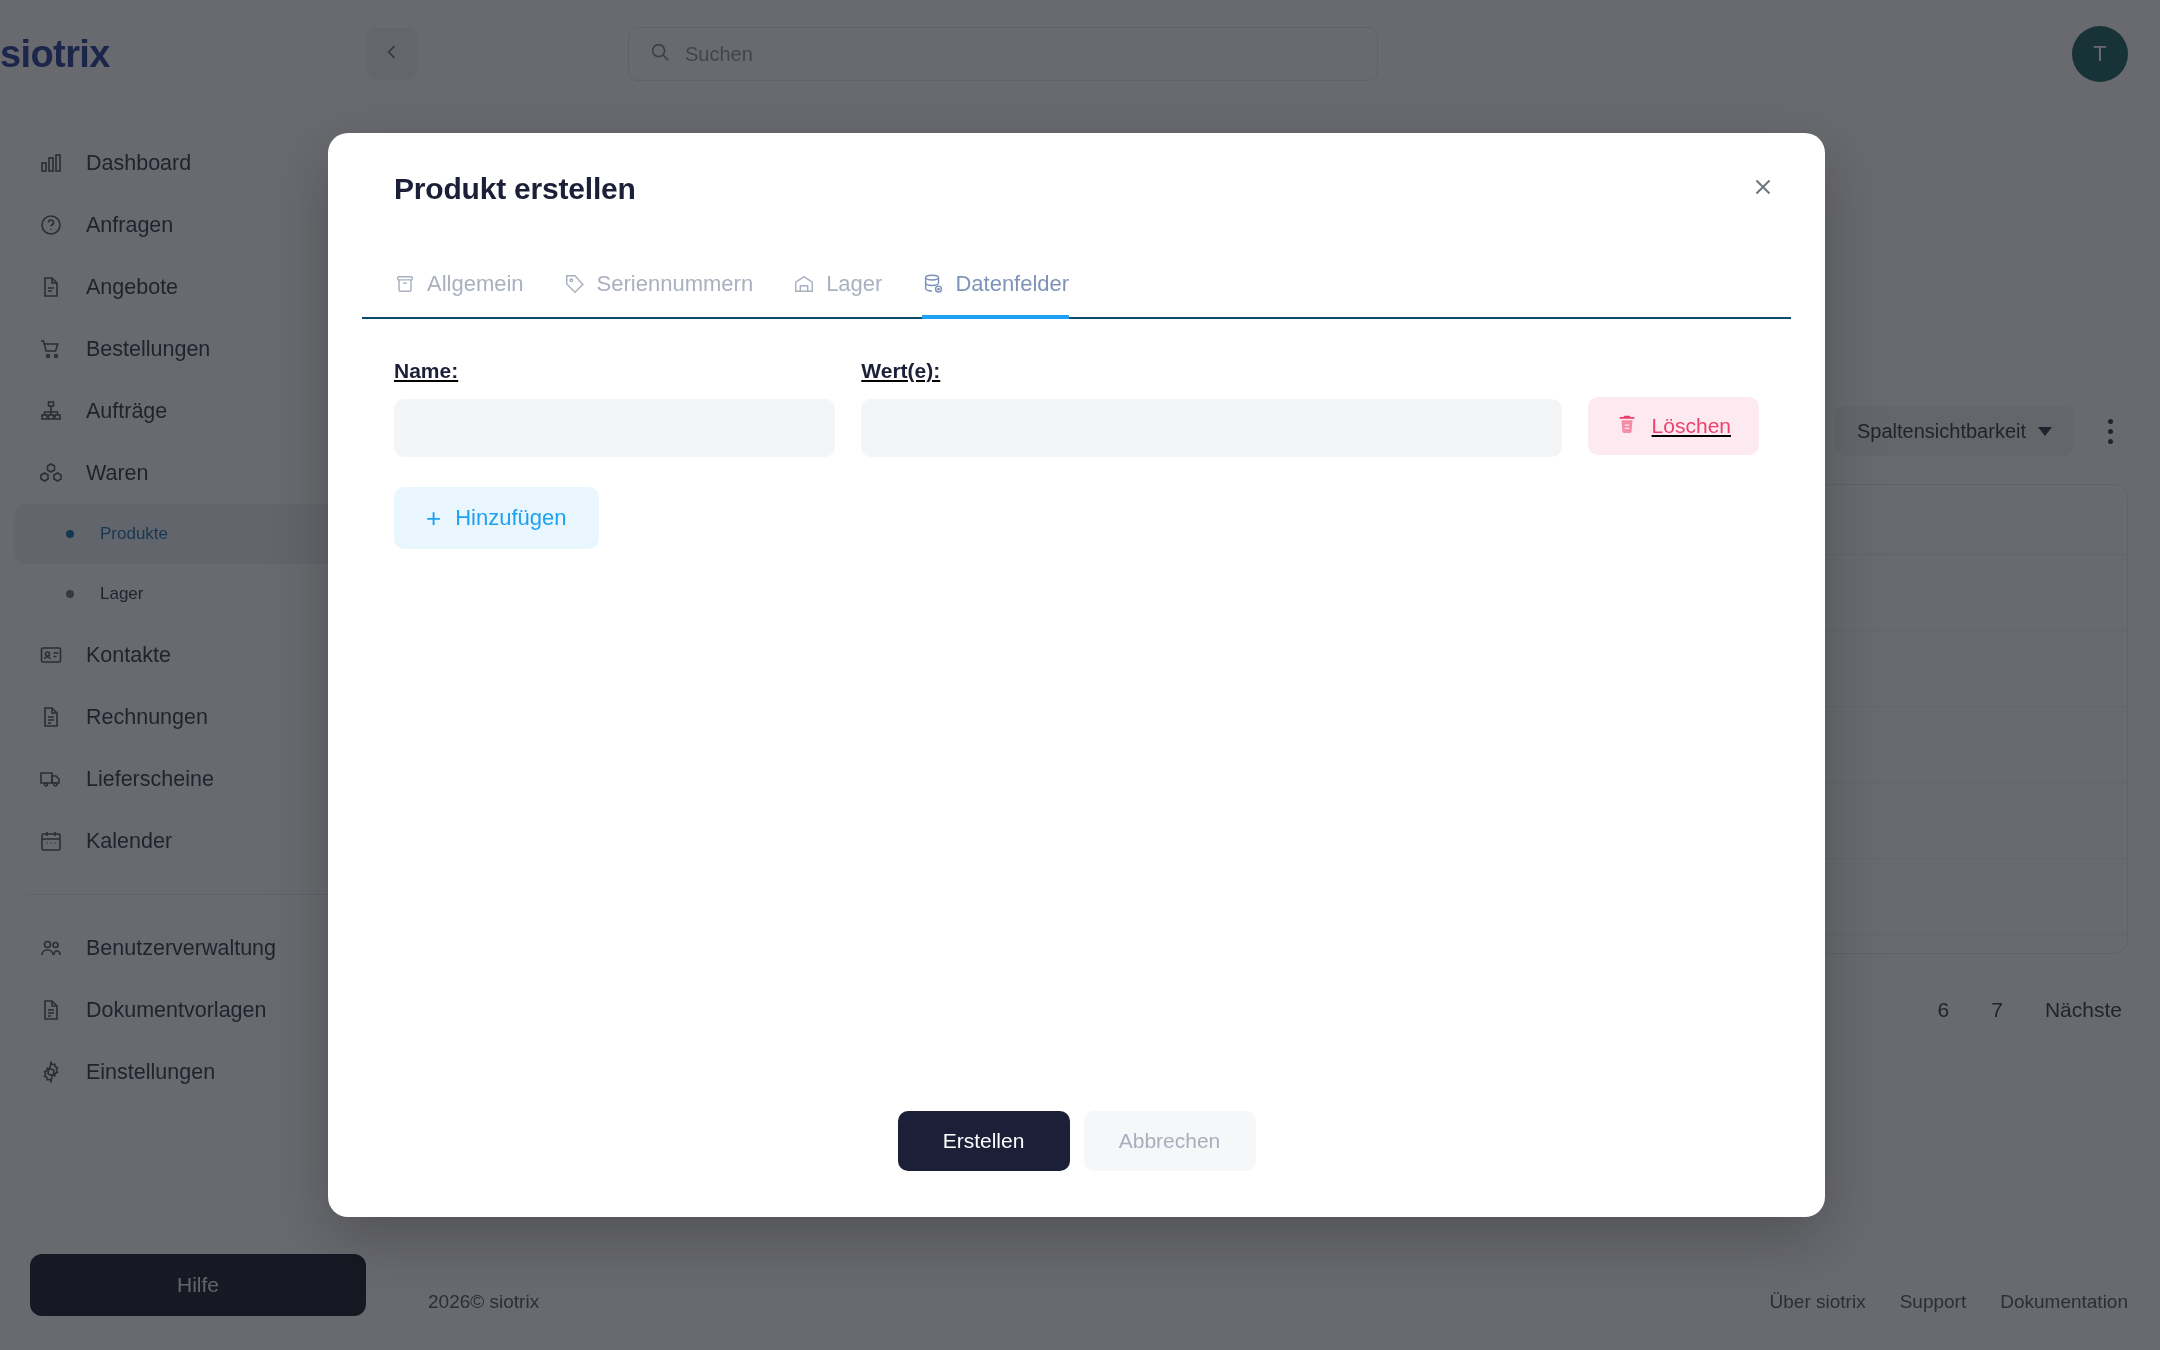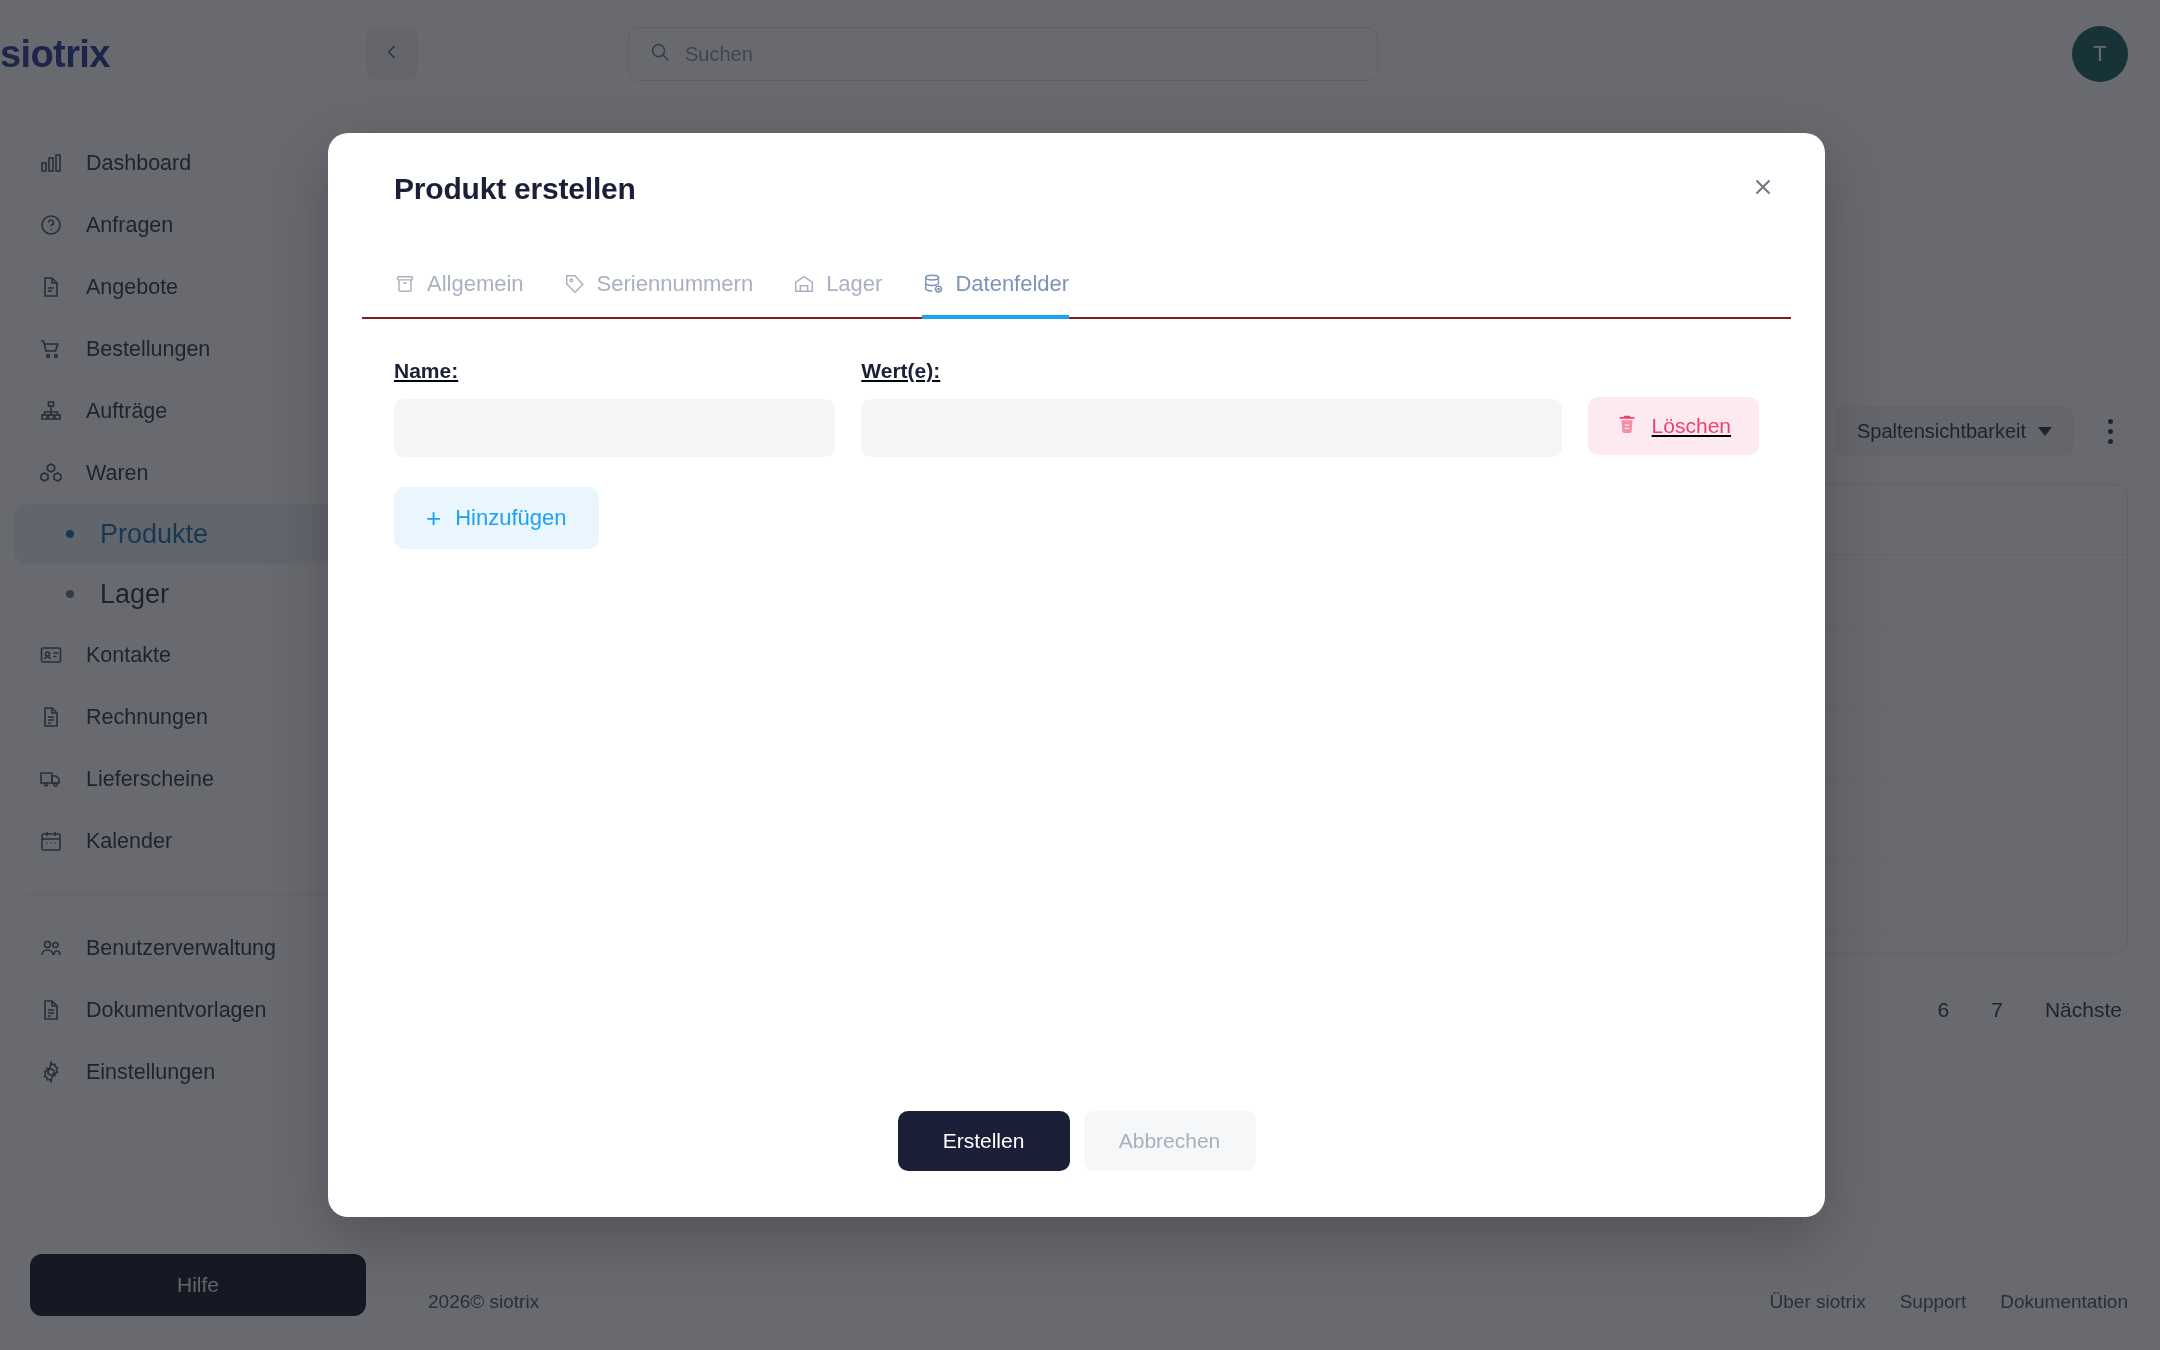--- a/index.html
+++ b/index.html
@@ -67,21 +67,21 @@
     flex: 0 0 26px;
   }
   .nav-item .nav-ico svg { width: 24px; height: 24px; display:block; }
 
   .nav-sub {
     display: flex;
     align-items: center;
     height: 60px;
     padding-left: 52px;
     gap: 26px;
-    font-size: 27px;
+    font-size: 17px;
     color: #2b3040;
     cursor: pointer;
     margin: 0 14px;
     border-radius: 12px;
   }
   .nav-sub .dot {
     width: 8px; height: 8px; border-radius: 50%;
     background: #6b707d; flex: 0 0 8px;
   }
   .nav-sub.active {
@@ -303,21 +303,21 @@
     cursor: pointer;
     border-radius: 8px;
   }
   .modal-close svg { width: 26px; height: 26px; }
 
   .tabs {
     display: flex;
     align-items: flex-end;
     gap: 40px;
     padding: 26px 32px 0 32px;
-    border-bottom: 2px solid #7f1d1d;
+    border-bottom: 2px solid #0c4a6e;
   }
   .tab {
     display: flex;
     align-items: center;
     gap: 11px;
     font-size: 22px;
     color: #a9b0c0;
     padding-bottom: 18px;
     cursor: pointer;
     border-bottom: 4px solid transparent;

